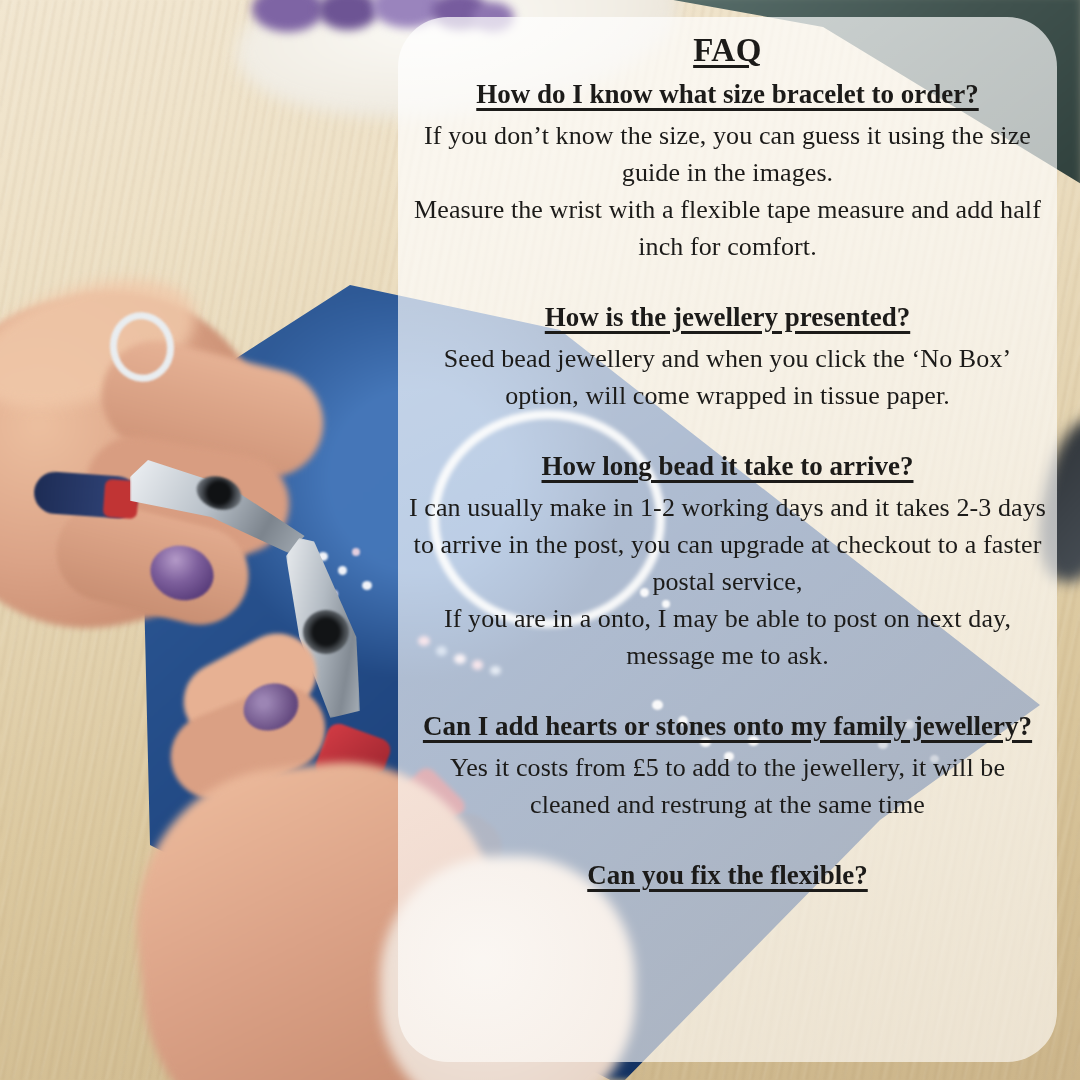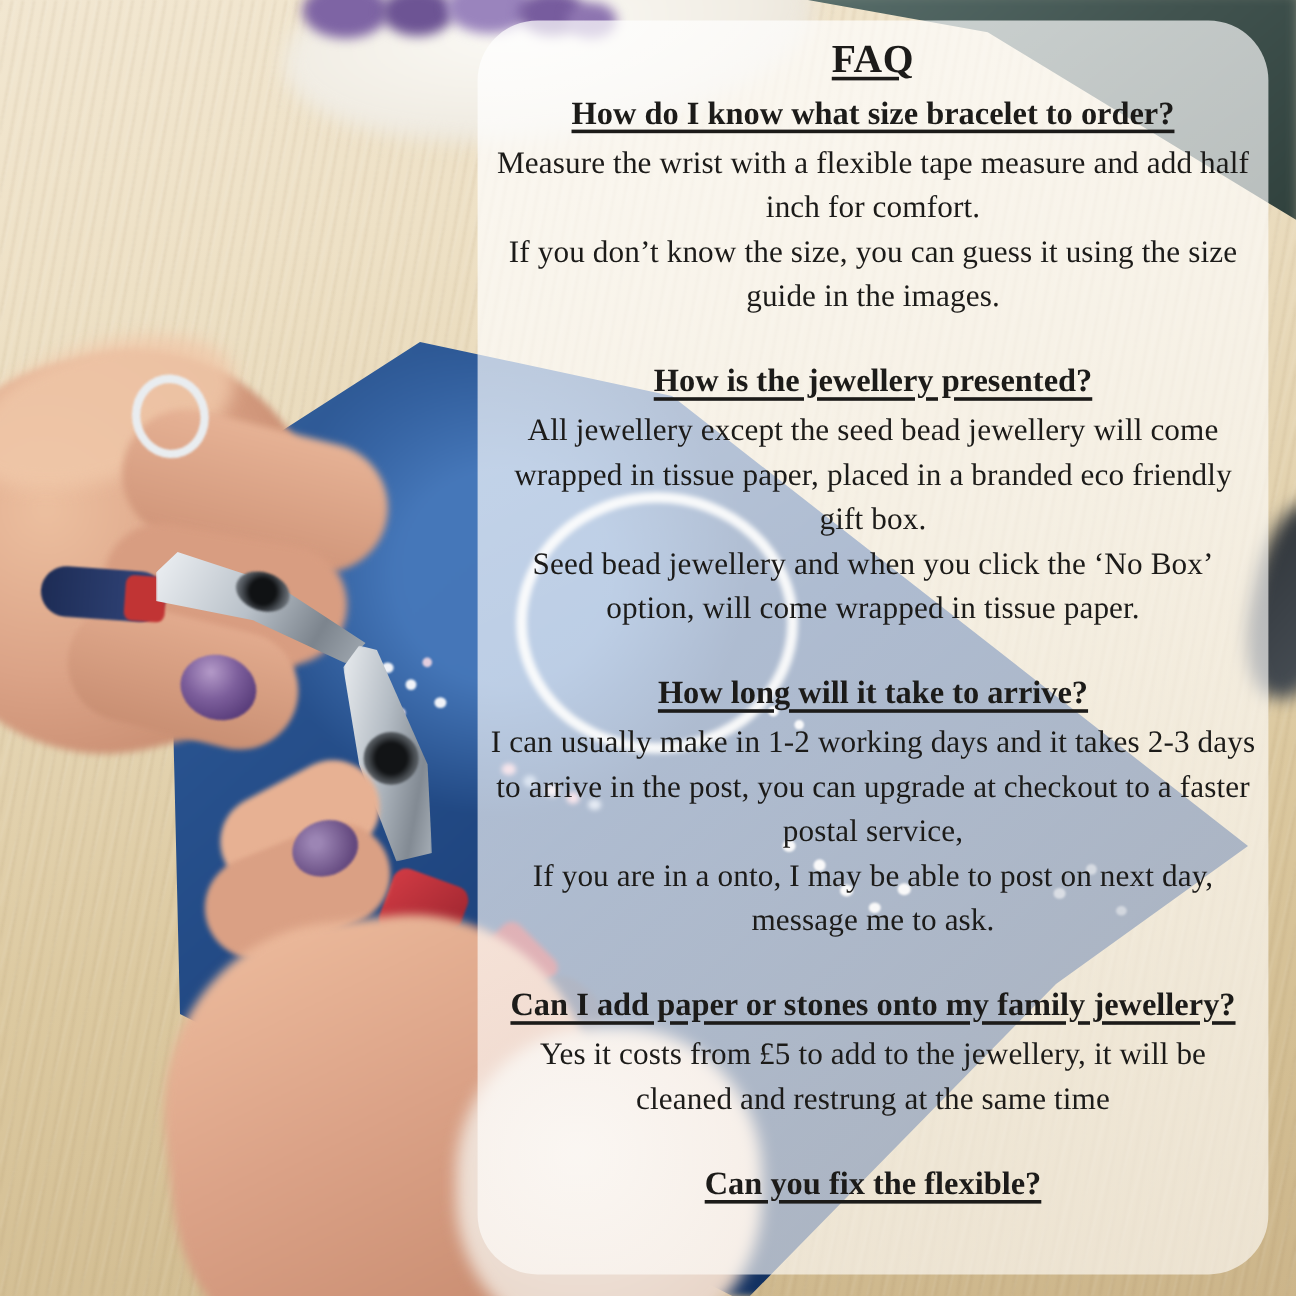--- a/index.html
+++ b/index.html
@@ -231,38 +231,37 @@
     <div class="lnail"></div>
     <div class="wrist"></div>
     <div class="fist"></div>
   </div>
 
   <div class="panel">
     <h1>FAQ</h1>
 
     <section>
       <h2>How do I know what size bracelet to order?</h2>
+      <p>If you don’t know the size, you can guess it using the size guide in the images.</p>
       <p>Measure the wrist with a flexible tape measure and add half inch for comfort.</p>
-      <p>If you don’t know the size, you can guess it using the size guide in the images.</p>
     </section>
 
     <section>
       <h2>How is the jewellery presented?</h2>
-      <p>All jewellery except the seed bead jewellery will come wrapped in tissue paper, placed in a branded eco friendly gift box.</p>
       <p>Seed bead jewellery and when you click the ‘No Box’ option, will come wrapped in tissue paper.</p>
     </section>
 
     <section>
-      <h2>How long will it take to arrive?</h2>
+      <h2>How long bead it take to arrive?</h2>
       <p>I can usually make in 1-2 working days and it takes 2-3 days to arrive in the post, you can upgrade at checkout to a faster postal service,</p>
       <p>If you are in a onto, I may be able to post on next day, message me to ask.</p>
     </section>
 
     <section>
-      <h2>Can I add paper or stones onto my family jewellery?</h2>
+      <h2>Can I add hearts or stones onto my family jewellery?</h2>
       <p>Yes it costs from £5 to add to the jewellery, it will be cleaned and restrung at the same time</p>
     </section>
 
     <section>
       <h2>Can you fix the flexible?</h2>
     </section>
   </div>
 
 </div>
 

